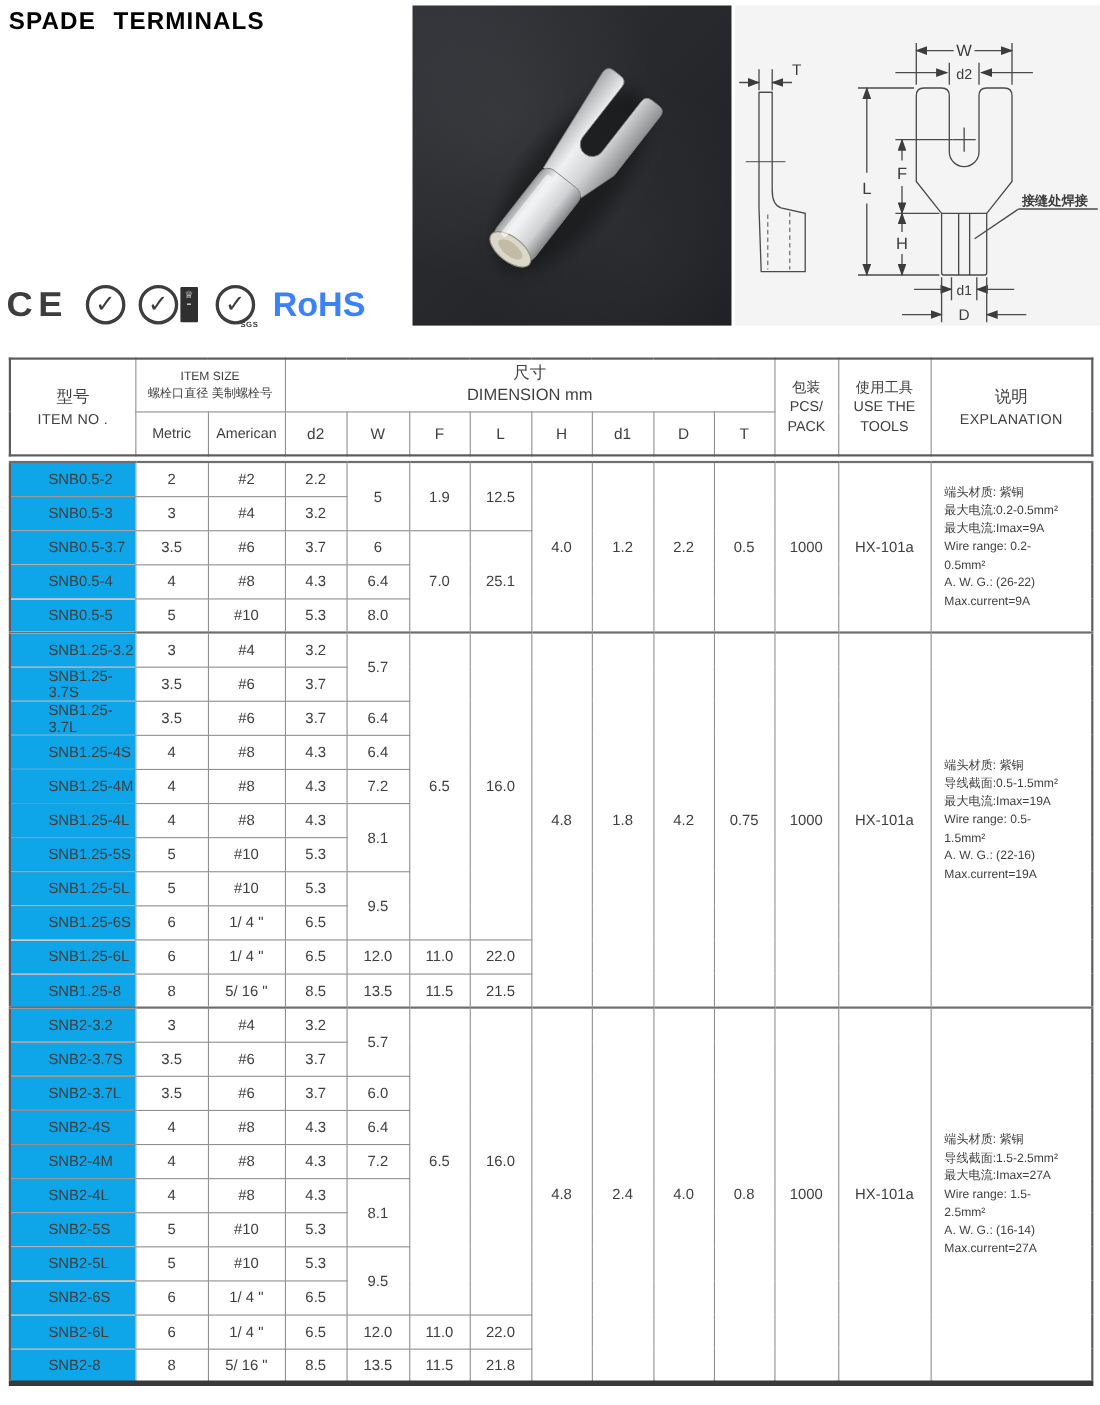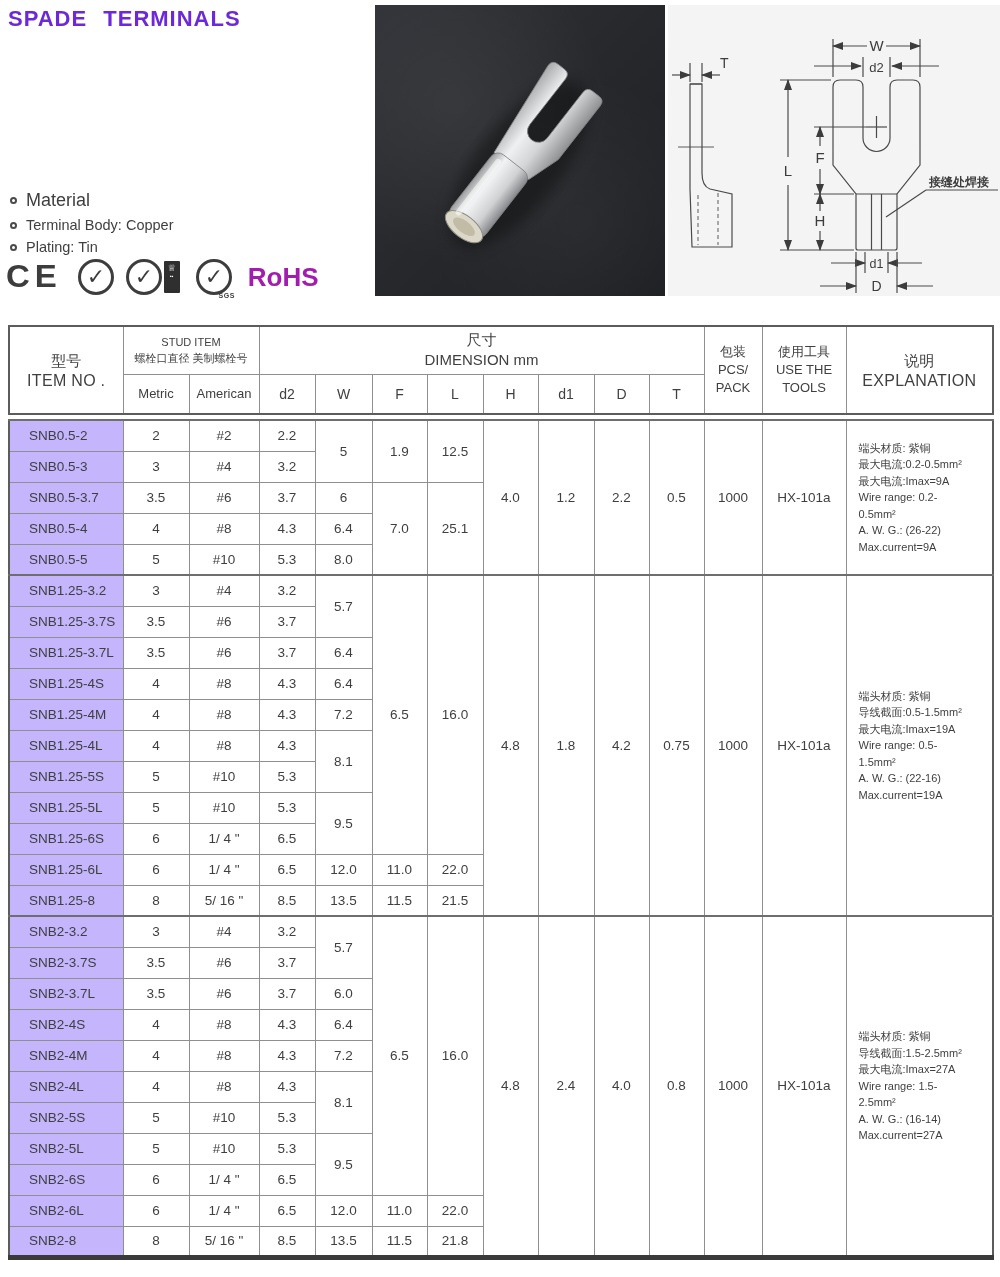--- a/index.html
+++ b/index.html
@@ -4,21 +4,21 @@
 <style>
   * { margin:0; padding:0; box-sizing:border-box; }
   html,body { background:#ffffff; }
   body { width:1000px; height:1277px; position:relative; overflow:hidden;
          font-family:"Liberation Sans","DejaVu Sans",sans-serif; color:#3f3f3f; }
 
   .sheet { position:absolute; inset:0; }
 
   
   .page-title { position:absolute; left:8px; top:6px; font-size:22px; font-weight:bold;
-                color:#6d28d9; letter-spacing:1px; word-spacing:9px; }
+                color:#000000; letter-spacing:1px; word-spacing:9px; }
 
   .materials { position:absolute; left:10px; top:190px; }
   .mat-line { display:flex; align-items:center; margin-bottom:6px; }
   .bullet { width:7px; height:7px; border:2px solid #4a4a4a; border-radius:50%;
             margin-right:9px; flex:0 0 auto; }
   .mat-head { font-size:18px; }
   .mat-item { font-size:14.5px; }
 
   .certs { position:absolute; left:6px; top:256px; height:42px; display:flex;
            align-items:center; }
@@ -27,21 +27,21 @@
   .badge { width:36px; height:36px; border:3px solid #3d3d3d; border-radius:50%;
            display:flex; align-items:center; justify-content:center;
            font-size:22px; font-weight:bold; color:#3d3d3d; margin-right:12px; position:relative; }
   .badge.iso { margin-right:2px; }
   .ukas { width:16px; height:32px; background:#2f2f2f; color:#fff; font-size:9px;
           display:flex; flex-direction:column; align-items:center; justify-content:flex-start;
           padding-top:2px; margin-right:16px; border-radius:1px; }
   .ukas .tiny { font-size:5px; line-height:6px; }
   .badge .sub { position:absolute; bottom:-7px; right:-6px; font-size:7px; font-weight:bold;
                 color:#3d3d3d; letter-spacing:0.5px; }
-  .rohs-mark { font-size:26px; font-weight:bold; color:#a21caf; margin-left:4px; }
+  .rohs-mark { font-size:31px; font-weight:bold; color:#3b82f6; margin-left:4px; }
 
   
   .photo { position:absolute; left:375px; top:5px; width:290px; height:291px;
            background:
              radial-gradient(circle at 28% 35%, rgba(255,255,255,0.06), transparent 55%),
              radial-gradient(circle at 70% 75%, rgba(255,255,255,0.04), transparent 50%),
              linear-gradient(135deg,#313338 0%,#26282b 50%,#1d1f22 100%); }
 
   
   .diagram { position:absolute; left:668px; top:5px; width:332px; height:291px;
@@ -52,54 +52,40 @@
   table { border-collapse:collapse; table-layout:fixed; width:984px; }
   .spec-head, .spec-body { position:absolute; left:8px; }
   .spec-head { top:325px; border:2px solid #5c5c5c; }
   .spec-body { top:419px; border:2px solid #5c5c5c; border-bottom:5px solid #3a3a3a; }
   td { border:1px solid #8f8f8f; text-align:center; vertical-align:middle;
        color:#3f3f3f; overflow:hidden; }
 
   .spec-head .hr1 { height:48px; }
   .spec-head .hr2 { height:40px; }
   .hzh  { font-size:15px; line-height:20px; }
-  .hen  { font-size:16px; line-height:19px; letter-spacing:0.3px; }
+  .hen  { font-size:13px; line-height:19px; letter-spacing:0.3px; }
   .hen15{ font-size:15px; line-height:20px; }
   .hsmall { font-size:11px; line-height:16px; }
   .hstack { font-size:13px; line-height:18px; }
   .hsub { font-size:14px; }
 
   .spec-body tr { height:31px; }
   .spec-body td { font-size:13.5px; }
-  .spec-body td.item { text-align:left; padding-left:19px; background:#c4b5fd; }
+  .spec-body td.item { text-align:left; padding-left:34px; background:#0ea5e9; }
   .spec-body tr.group-start td { border-top:2px solid #6e6e6e; }
   .spec-body td.expl { text-align:left; padding-left:12px; padding-right:20px;
                        font-size:11px; line-height:1.5; }
 </style>
 </head>
 <body>
 
 <div class="sheet">
 
   <div class="page-title">SPADE TERMINALS</div>
 
-  <div class="materials">
-    <div class="mat-line">
-      <span class="bullet"></span>
-      <span class="mat-head">Material</span>
-    </div>
-    <div class="mat-line">
-      <span class="bullet"></span>
-      <span class="mat-item">Terminal Body: Copper</span>
-    </div>
-    <div class="mat-line">
-      <span class="bullet"></span>
-      <span class="mat-item">Plating: Tin</span>
-    </div>
-  </div>
 
   <div class="certs">
     <span class="ce-mark">CE</span>
     <span class="badge">✓</span>
     <span class="badge iso">✓</span>
     <span class="ukas">
       <span>♕</span>
       <span class="tiny">▪▪</span>
     </span>
     <span class="badge">
@@ -235,21 +221,21 @@
       <col style="width:84px">
         <col style="width:147px">
     </colgroup>
     <tbody>
       <tr class="hr1">
         <td rowspan="2">
           <div class="hzh">型号</div>
           <div class="hen">ITEM NO .</div>
         </td>
         <td colspan="2">
-          <div class="hsmall">STUD ITEM</div>
+          <div class="hsmall">ITEM SIZE</div>
           <div class="hsmall">螺栓口直径  美制螺栓号</div>
         </td>
         <td colspan="8">
           <div class="hzh">尺寸</div>
           <div class="hen15">DIMENSION mm</div>
         </td>
         <td rowspan="2">
           <div class="hstack">包装</div>
           <div class="hstack">PCS/</div>
           <div class="hstack">PACK</div>

